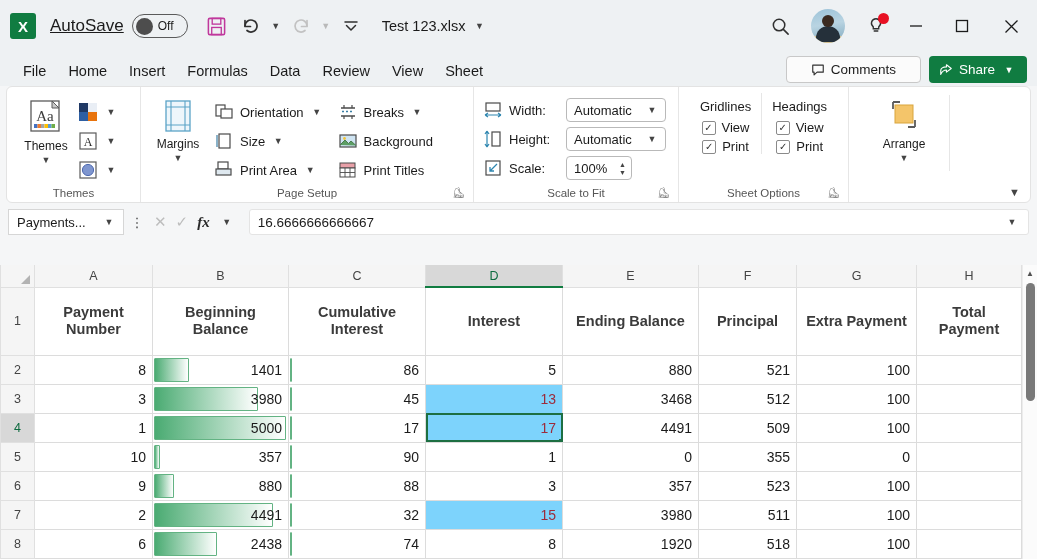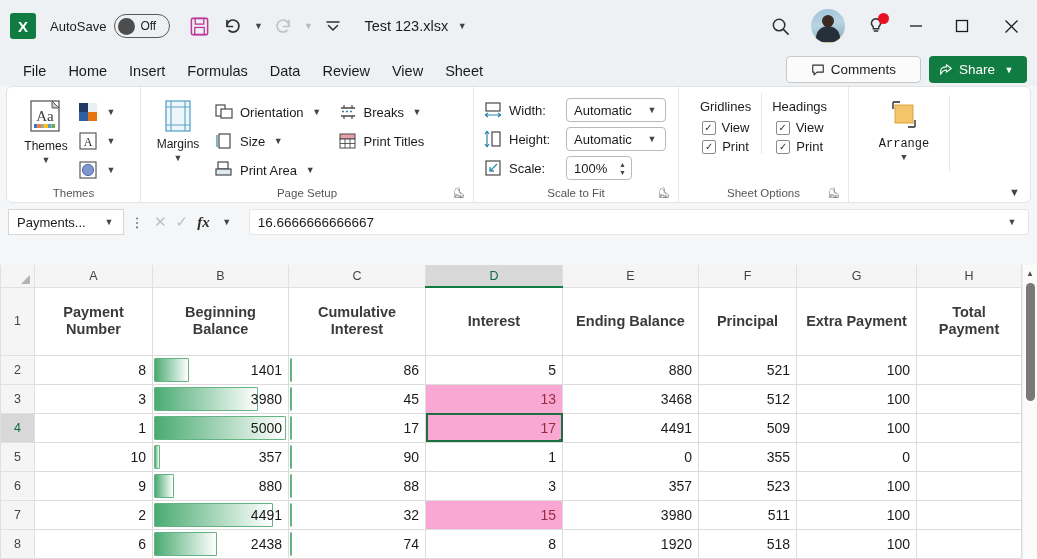--- a/index.html
+++ b/index.html
@@ -16,21 +16,21 @@
   .titlebar {
     height: 52px; display: flex; align-items: center;
     background: #eef1f3; padding: 0 0 0 10px; position: relative;
   }
   .excel-logo {
     width: 26px; height: 26px; border-radius: 3px;
     background: #107c41; color: #fff; font-weight: bold; font-size: 15px;
     display: flex; align-items: center; justify-content: center;
     margin-right: 14px; flex: none;
   }
-  .autosave-label { font-size: 13px; color: #1b1b1b; margin-right: 8px; white-space: nowrap;}
+  .autosave-label { font-size: 17px; color: #1b1b1b; margin-right: 8px; white-space: nowrap; text-decoration: underline;}
   .toggle {
     width: 56px; height: 24px; border-radius: 13px;
     border: 1.5px solid #5a5a5a; background: #eef1f3;
     display: flex; align-items: center; padding: 0 3px; flex: none;
   }
   .toggle .knob { width: 17px; height: 17px; border-radius: 50%; background: #4d4d4d; flex: none; }
   .toggle .tgl-text { font-size: 12px; color: #1b1b1b; margin-left: 5px; }
   .tb-icon {
     width: 34px; height: 34px; display: flex; align-items: center; justify-content: center;
     flex: none; color: #303030;
@@ -144,21 +144,21 @@
     border:1px solid #dcdcdc; font-size:14px; color:#1b1b1b;
     padding:0 6px; text-align:right; vertical-align:middle; height:29px; position:relative; overflow:hidden;
   }
   td.hdrcell {
     font-weight:bold; font-size:14.5px; color:#3b3b3b; text-align:center; height:68px;
     line-height:1.15; padding:0 4px;
   }
   td.pagebreak-l { border-left:1px dashed #a6a6a6; }
   .bar { position:absolute; left:1px; top:2px; bottom:2px; border-radius:1px; }
   td.cell .val { position:relative; z-index:2; }
-  td.warn { background:#f9a8d4; color:#9c2b3b; }
+  td.warn { background:#7dd3fc; color:#9c2b3b; }
   td.active { outline:2px solid #1d6f42; outline-offset:-2px; z-index:5; }
   td.active::after {
     content:""; position:absolute; right:-3px; bottom:-3px; width:6px;height:6px;background:#1d6f42;
   }
   .vscroll {
     position:absolute; right:0; top:265px; bottom:0; width:15px; background:#fbfbfb; border-left:1px solid #ececec;
   }
   .vscroll .arrow { height:16px; display:flex; align-items:center; justify-content:center; font-size:8px; color:#505050;}
   .vscroll .thumb { position:absolute; top:18px; left:3px; width:9px; height:118px; border-radius:5px; background:#797979;}
   svg { display:block; }
@@ -381,20 +381,30 @@
                   <path d="M4 9.5h12" stroke="#3b7fa5" stroke-width="1.3" stroke-dasharray="2 2"></path>
                   <path d="M6 3v3M14 3v3M6 14v3M14 14v3" stroke="#4a4a4a" stroke-width="1.2"></path>
                 </svg>
             </span>
             <span>Breaks</span>
             <span class="chev">▼</span>
           </div>
           <div class="smallitem">
             <span class="ic">
               <svg width="20" height="20" viewBox="0 0 20 20">
+                  <rect x="2" y="4" width="16" height="12" fill="#cfe4f2" stroke="#4a4a4a" stroke-width="1.2"></rect>
+                  <path d="M2 14l5-5 3.5 3.5L13 10l5 4.5" fill="#5b9e64" stroke="#4a7c50" stroke-width="1"></path>
+                  <circle cx="6.5" cy="7.5" r="1.4" fill="#f0c33c"></circle>
+                </svg>
+            </span>
+            <span>Background</span>
+          </div>
+          <div class="smallitem">
+            <span class="ic">
+              <svg width="20" height="20" viewBox="0 0 20 20">
                   <rect x="2" y="3" width="15" height="5" fill="#e8a0a8" stroke="#4a4a4a" stroke-width="1"></rect>
                   <rect x="2" y="8" width="15" height="9" fill="#fff" stroke="#4a4a4a" stroke-width="1"></rect>
                   <path d="M7 8v9M12 8v9M2 12.5h15" stroke="#4a4a4a" stroke-width="0.9"></path>
                 </svg>
             </span>
             <span>Print Titles</span>
           </div>
         </div>
       </div>
       <div class="rgroup-label">
@@ -479,21 +489,21 @@
           </div>
         </div>
       </div>
       <div class="rgroup-label">
         <span>Sheet Options</span>
         <span class="dlg-launcher" style="position:absolute;right:8px;">⛸</span>
       </div>
     </div>
 
     <div class="rgroup" style="flex:1;">
-      <div class="rgroup-body" style="padding-left:22px;font-family:Liberation Mono, monospace;">
+      <div class="rgroup-body" style="padding-left:22px;">
         <div class="bigbtn" style="width:66px;">
           <span>
             <svg width="40" height="38" viewBox="0 0 40 38">
               <path d="M9 4h7M9 4v7M31 22v7M31 29h-7" fill="none" stroke="#5b5b5b" stroke-width="1.8"></path>
               <rect x="11" y="7" width="18" height="18" fill="#f4c56a" stroke="#d9a53c" stroke-width="1"></rect>
             </svg>
           </span>
           <span class="cap">Arrange</span>
           <span class="cc">▼</span>
         </div>

